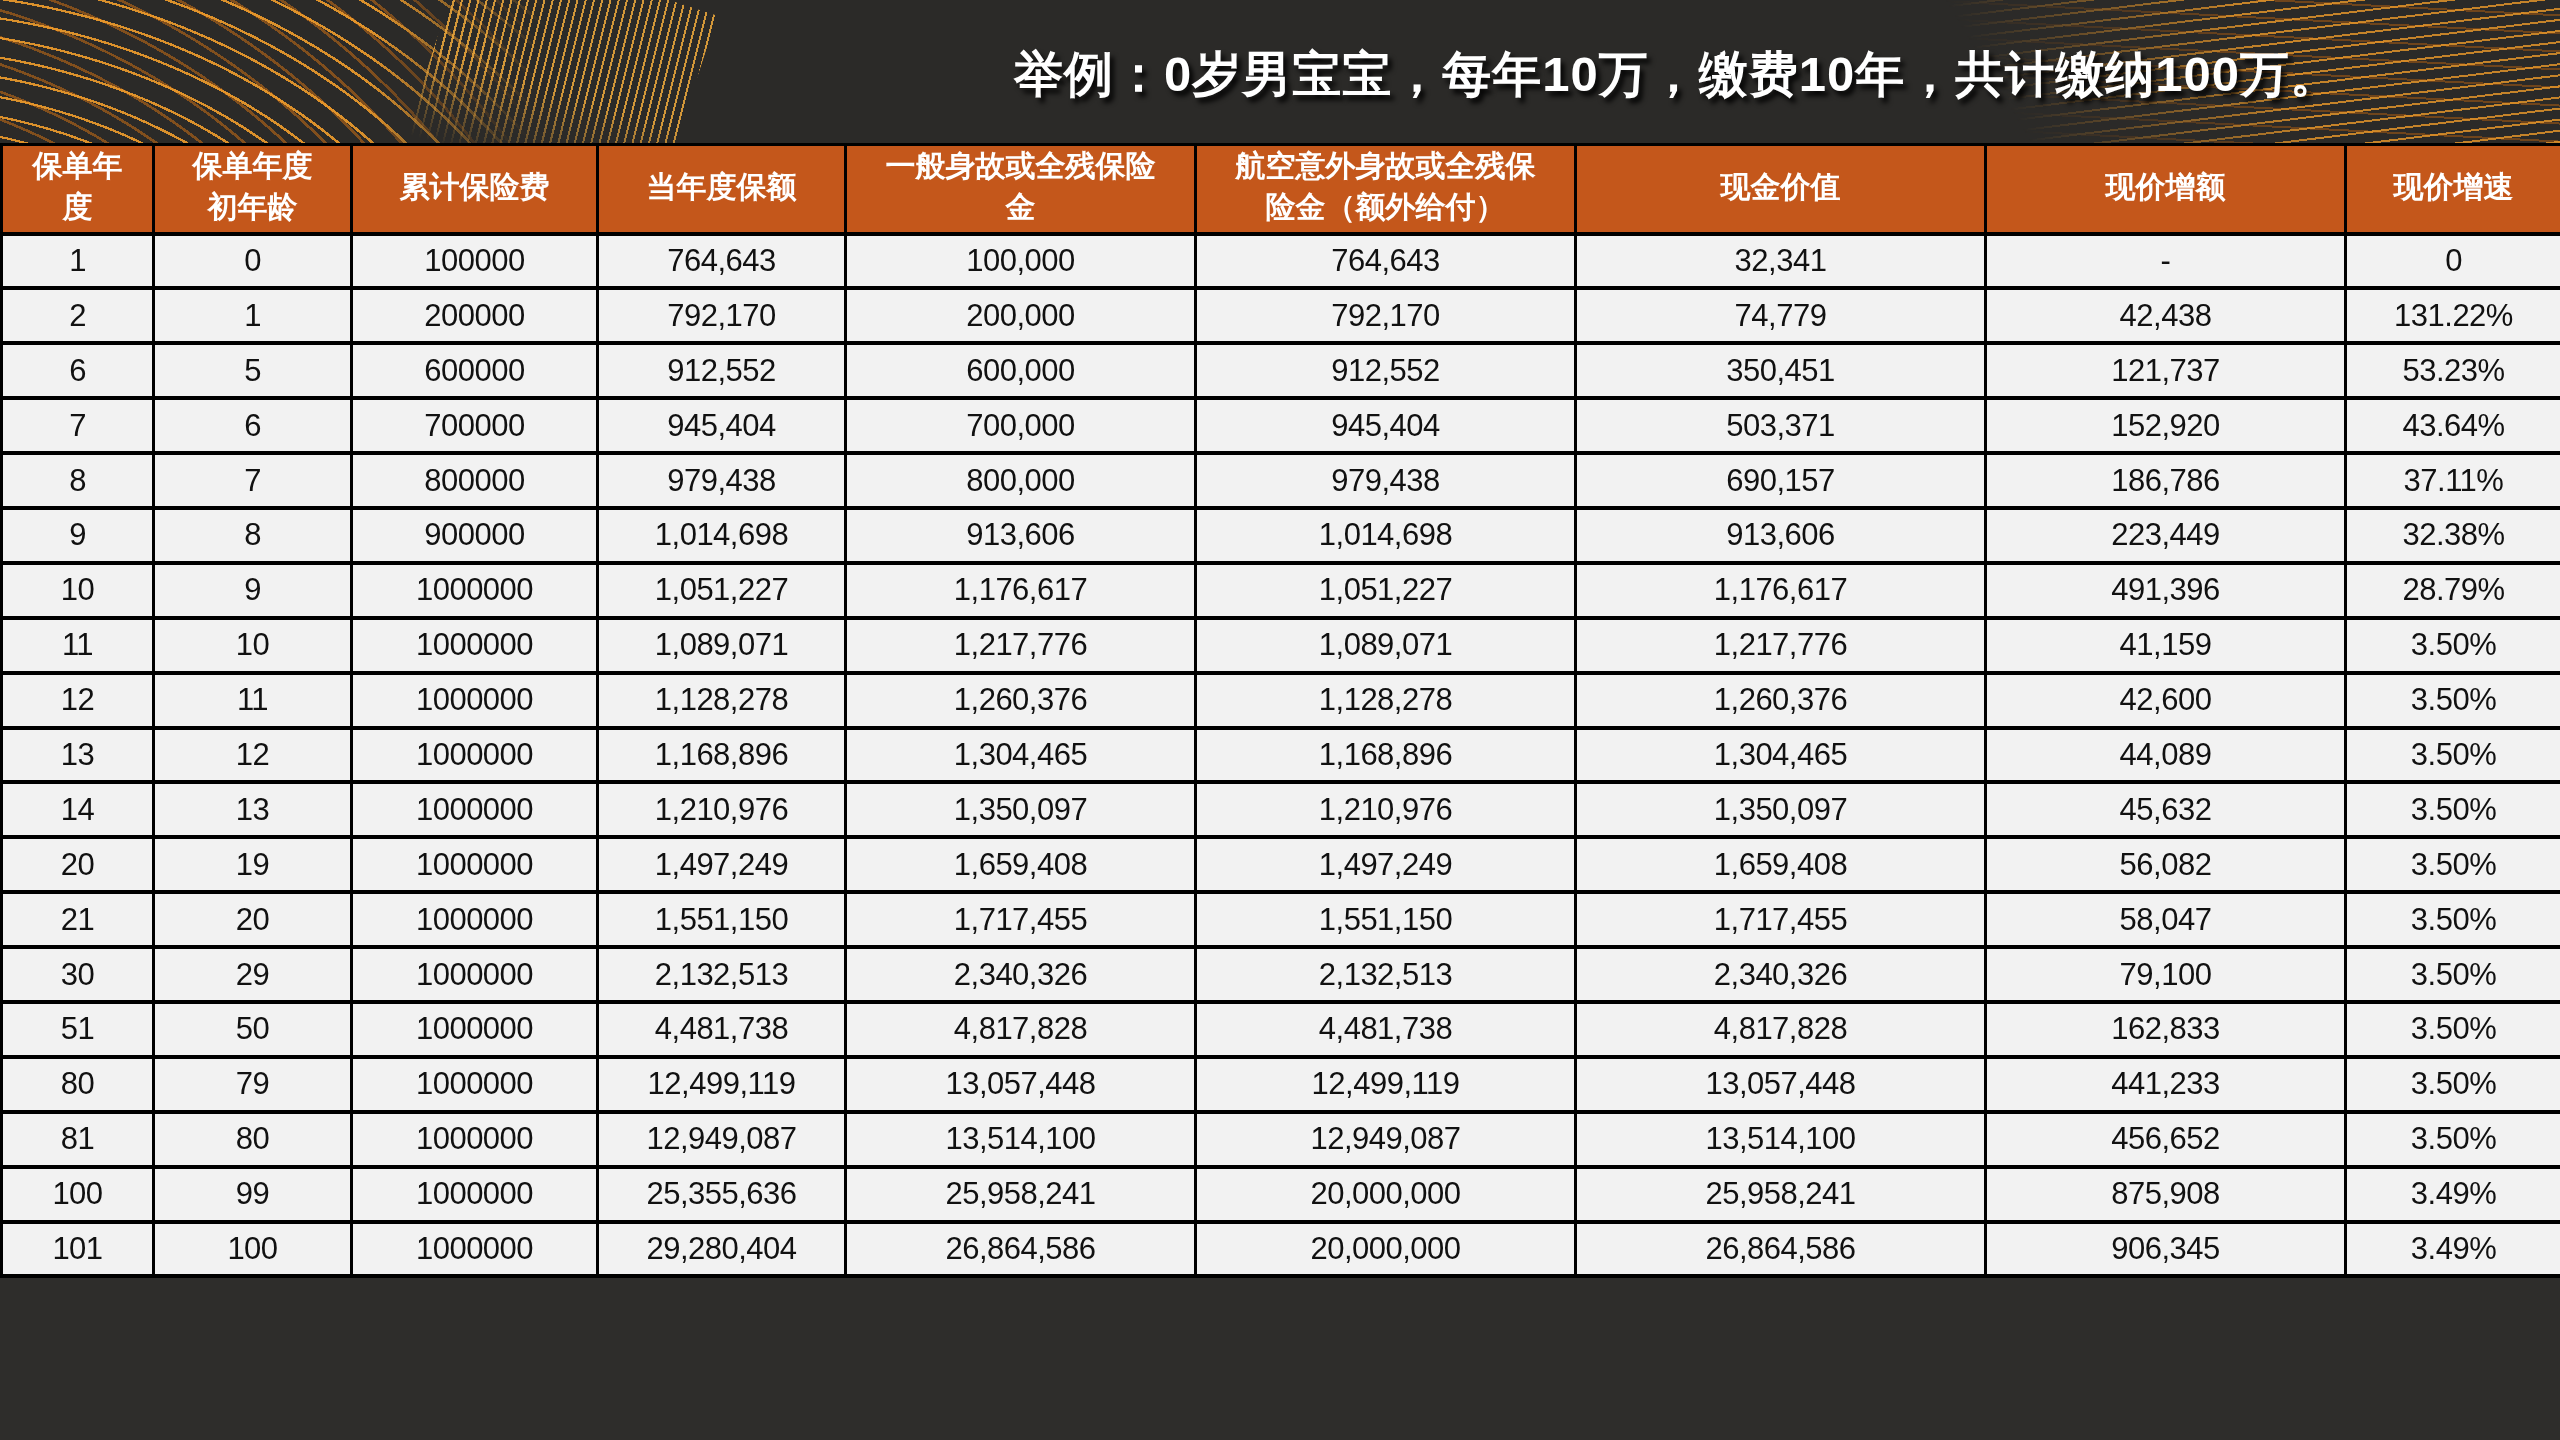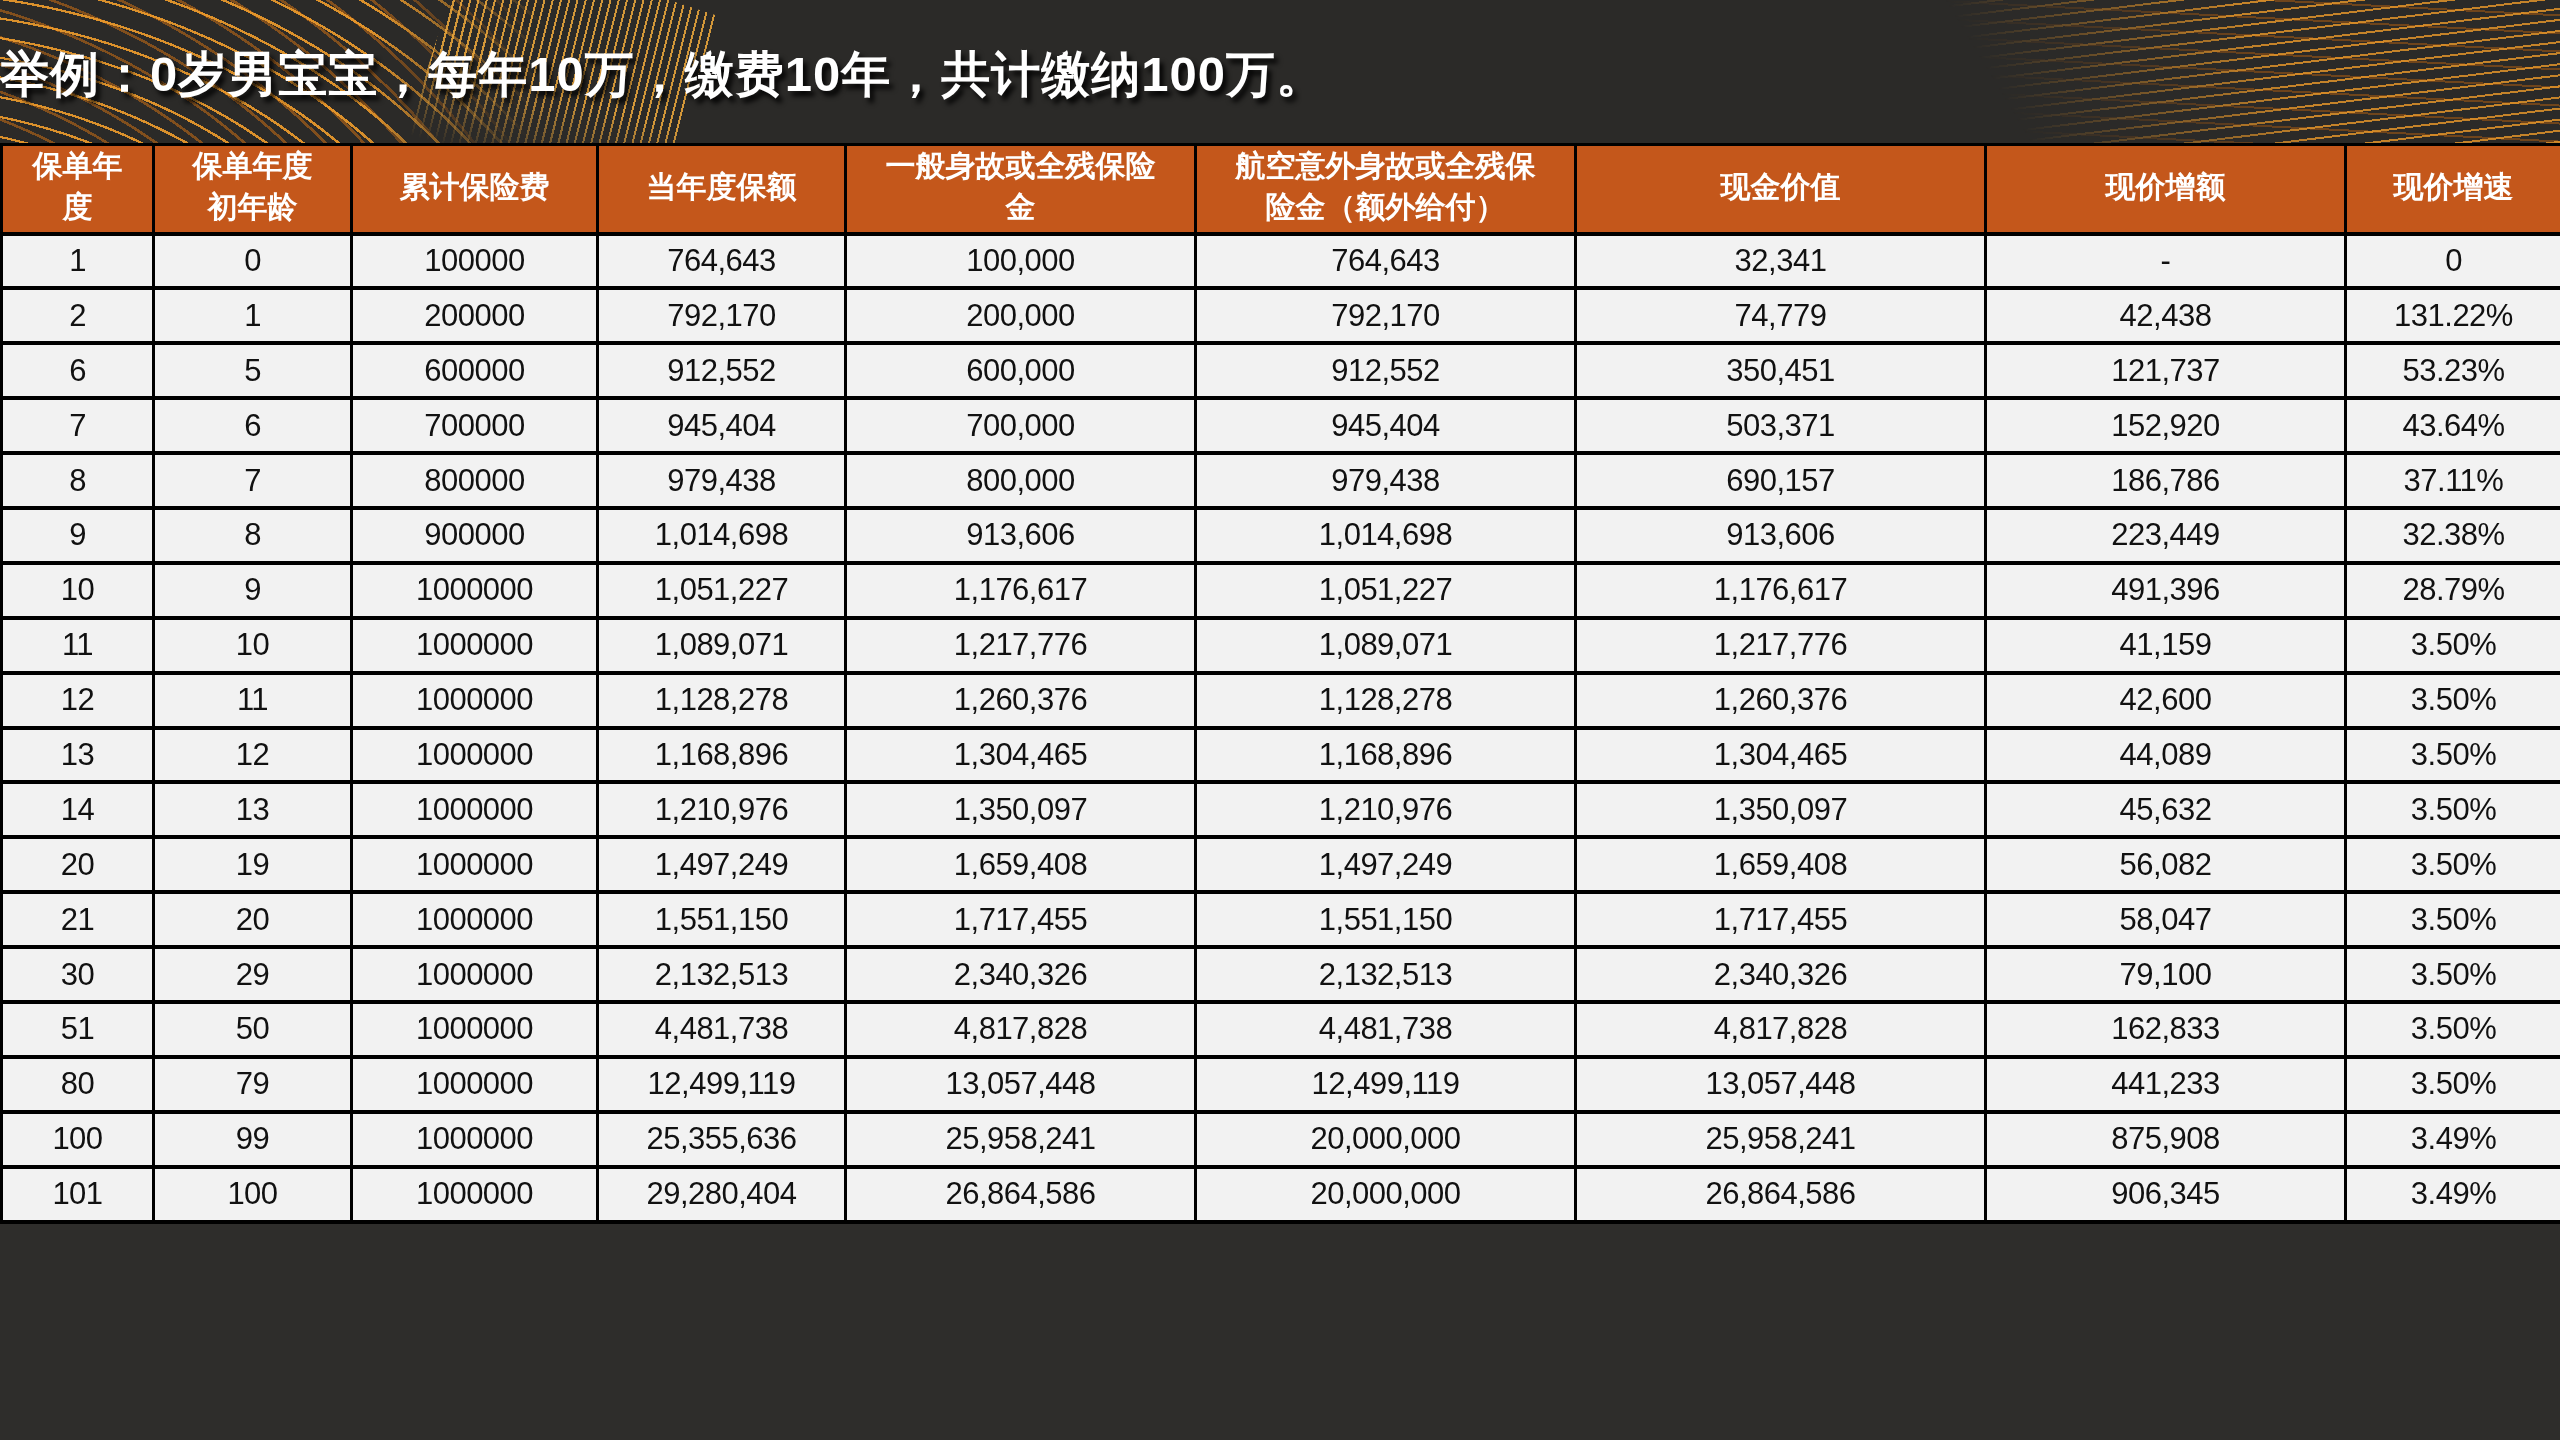--- a/index.html
+++ b/index.html
@@ -39,21 +39,21 @@
       repeating-linear-gradient(4deg,
         transparent 0 9px, rgba(236,154,42,.8) 9px 11px),
       repeating-linear-gradient(14deg,
         transparent 0 16px, rgba(180,95,15,.5) 16px 18px);
     -webkit-mask-image:linear-gradient(250deg,#000 45%,transparent 72%);
             mask-image:linear-gradient(250deg,#000 45%,transparent 72%);
   }
   .banner-title{
     position:absolute;left:0;top:50%;width:100%;
     transform:translateY(-46%);
-    text-align:left;padding-right:220px;box-sizing:border-box;
+    text-align:right;padding-right:220px;box-sizing:border-box;
     color:#ffffff;font-size:49px;font-weight:bold;letter-spacing:1px;
     text-shadow:4px 5px 5px rgba(0,0,0,.9);
     white-space:nowrap;
   }
   
   table{
     width:2560px;border-collapse:collapse;table-layout:fixed;
     background:#000;
   }
   col.c1{width:152px}col.c2{width:198px}col.c3{width:246px}
@@ -287,20 +287,31 @@
         <td>79</td>
         <td>1000000</td>
         <td>12,499,119</td>
         <td>13,057,448</td>
         <td>12,499,119</td>
         <td>13,057,448</td>
         <td>441,233</td>
         <td>3.50%</td>
       </tr>
       <tr>
+        <td>81</td>
+        <td>80</td>
+        <td>1000000</td>
+        <td>12,949,087</td>
+        <td>13,514,100</td>
+        <td>12,949,087</td>
+        <td>13,514,100</td>
+        <td>456,652</td>
+        <td>3.50%</td>
+      </tr>
+      <tr>
         <td>100</td>
         <td>99</td>
         <td>1000000</td>
         <td>25,355,636</td>
         <td>25,958,241</td>
         <td>20,000,000</td>
         <td>25,958,241</td>
         <td>875,908</td>
         <td>3.49%</td>
       </tr>

